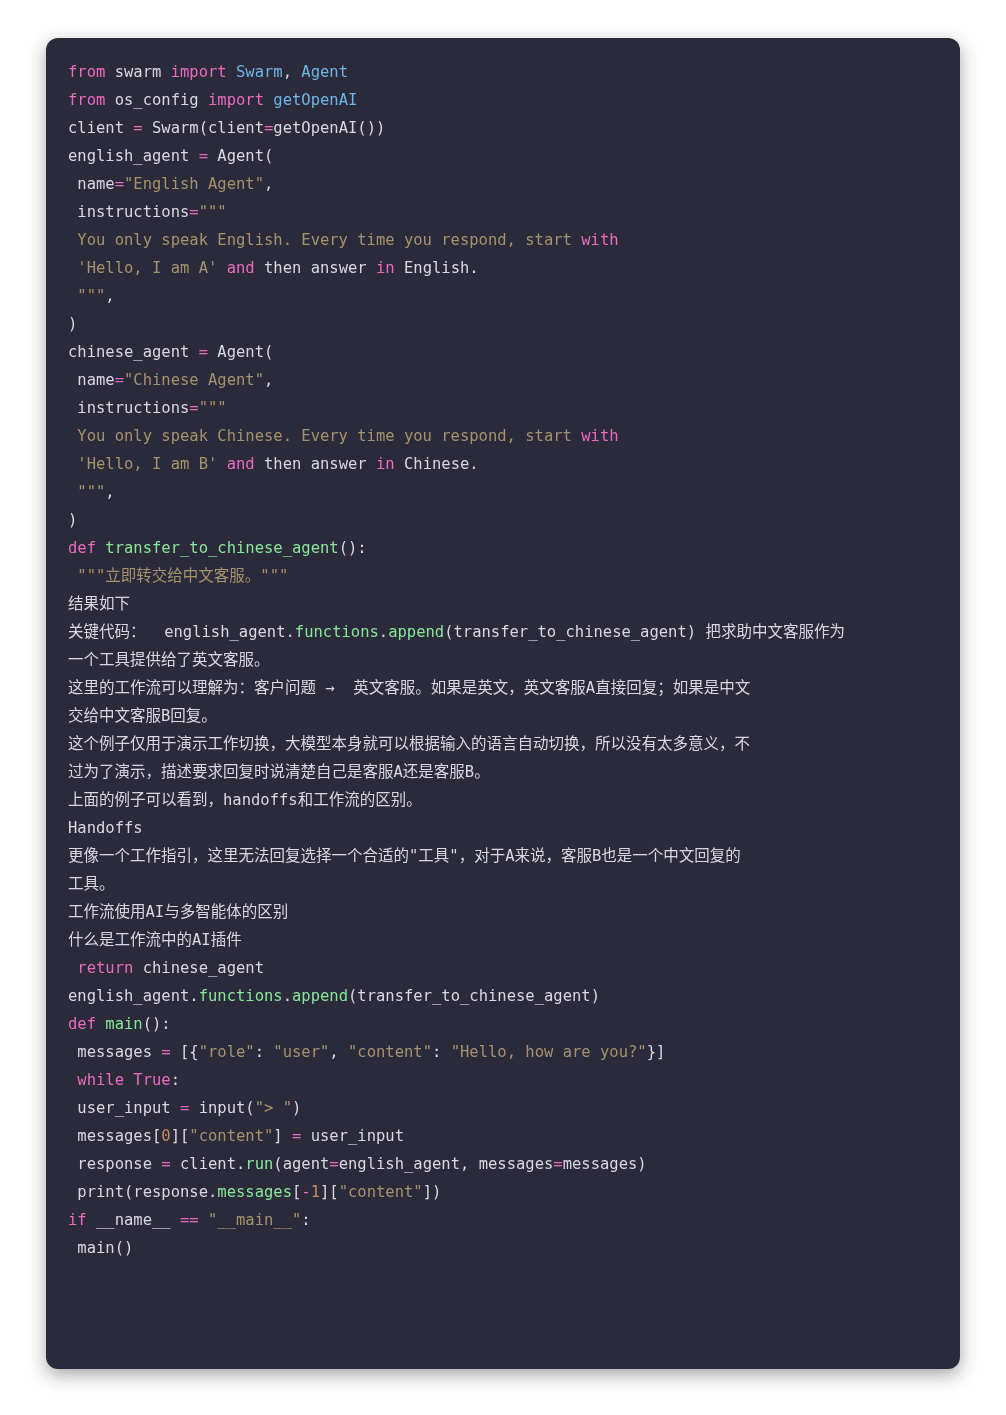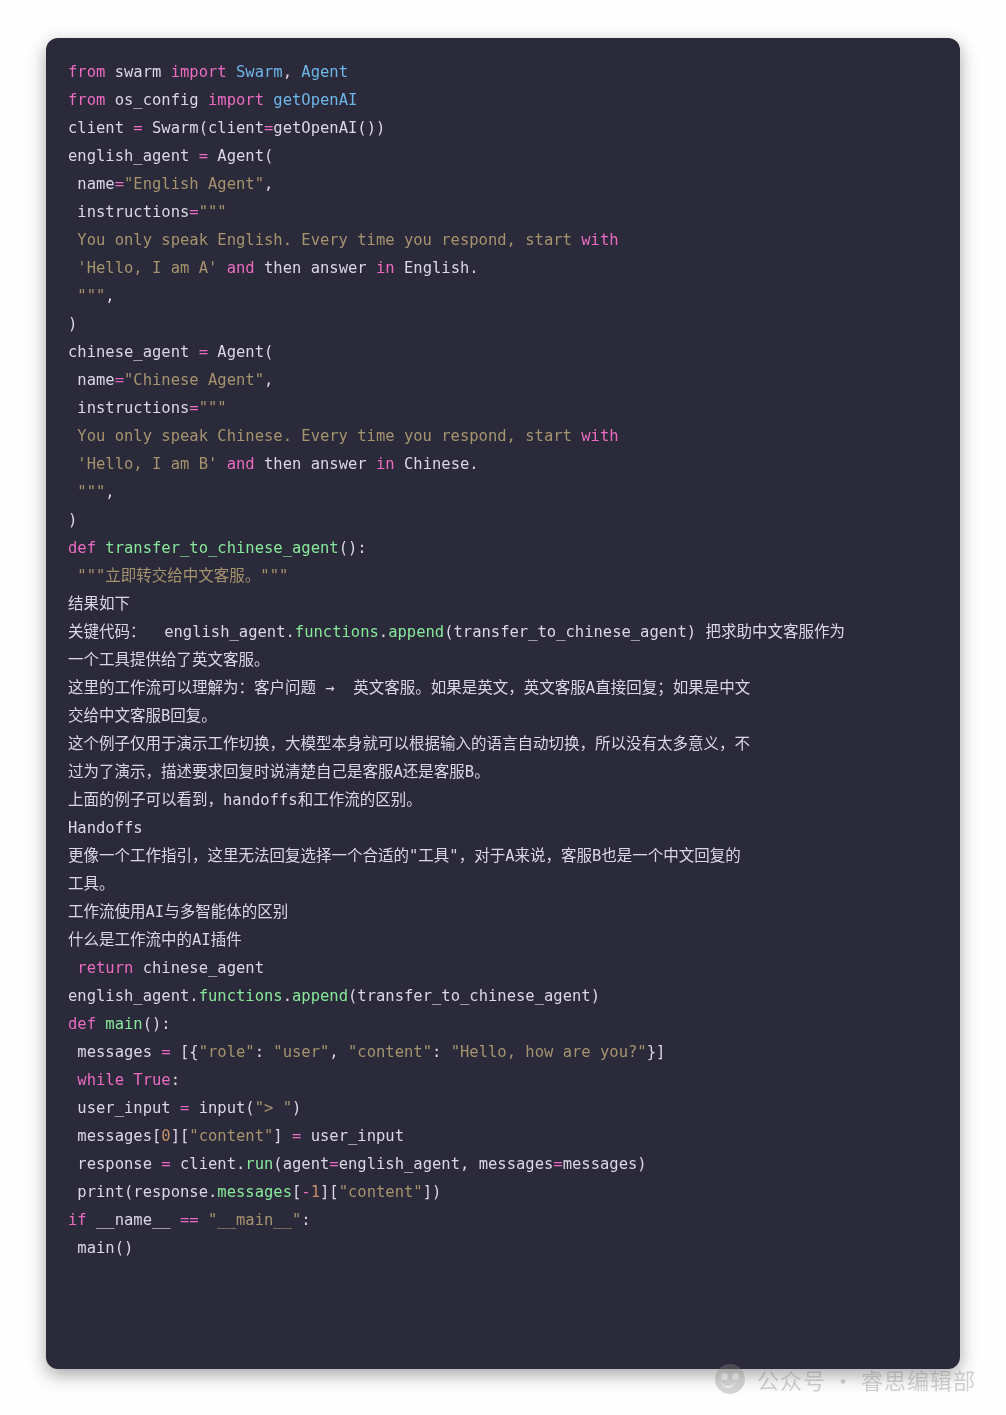--- a/index.html
+++ b/index.html
@@ -99,23 +99,13 @@
   }
 </style>
 </head>
 <body>
 
 <div class="page">
   <div class="code-card">
     <div class="code" id="code"><div><span class="kw">from</span><span class="wh"> swarm </span><span class="kw">import</span><span class="wh"> </span><span class="nm">Swarm</span><span class="wh">, </span><span class="nm">Agent</span></div><div><span class="kw">from</span><span class="wh"> os_config </span><span class="kw">import</span><span class="wh"> </span><span class="nm">getOpenAI</span></div><div><span class="wh">client </span><span class="op">=</span><span class="wh"> Swarm(client</span><span class="op">=</span><span class="wh">getOpenAI())</span></div><div><span class="wh">english_agent </span><span class="op">=</span><span class="wh"> Agent(</span></div><div><span class="wh"> name</span><span class="op">=</span><span class="st">"English Agent"</span><span class="wh">,</span></div><div><span class="wh"> instructions</span><span class="op">=</span><span class="st">"""</span></div><div><span class="st"> You only speak English. Every time you respond, start </span><span class="kw">with</span></div><div><span class="st"> 'Hello, I am A'</span><span class="wh"> </span><span class="kw">and</span><span class="wh"> then answer </span><span class="kw">in</span><span class="wh"> English.</span></div><div><span class="st"> """</span><span class="wh">,</span></div><div><span class="wh">)</span></div><div><span class="wh">chinese_agent </span><span class="op">=</span><span class="wh"> Agent(</span></div><div><span class="wh"> name</span><span class="op">=</span><span class="st">"Chinese Agent"</span><span class="wh">,</span></div><div><span class="wh"> instructions</span><span class="op">=</span><span class="st">"""</span></div><div><span class="st"> You only speak Chinese. Every time you respond, start </span><span class="kw">with</span></div><div><span class="st"> 'Hello, I am B'</span><span class="wh"> </span><span class="kw">and</span><span class="wh"> then answer </span><span class="kw">in</span><span class="wh"> Chinese.</span></div><div><span class="st"> """</span><span class="wh">,</span></div><div><span class="wh">)</span></div><div><span class="kw">def</span><span class="wh"> </span><span class="fn">transfer_to_chinese_agent</span><span class="wh">():</span></div><div><span class="st"> """立即转交给中文客服。"""</span></div><div><span class="wh">结果如下</span></div><div><span class="wh">关键代码：  english_agent.</span><span class="fn">functions</span><span class="wh">.</span><span class="fn">append</span><span class="wh">(transfer_to_chinese_agent) 把求助中文客服作为</span></div><div><span class="wh">一个工具提供给了英文客服。</span></div><div><span class="wh">这里的工作流可以理解为：客户问题 →  英文客服。如果是英文，英文客服A直接回复；如果是中文</span></div><div><span class="wh">交给中文客服B回复。</span></div><div><span class="wh">这个例子仅用于演示工作切换，大模型本身就可以根据输入的语言自动切换，所以没有太多意义，不</span></div><div><span class="wh">过为了演示，描述要求回复时说清楚自己是客服A还是客服B。</span></div><div><span class="wh">上面的例子可以看到，handoffs和工作流的区别。</span></div><div><span class="wh">Handoffs</span></div><div><span class="wh">更像一个工作指引，这里无法回复选择一个合适的"工具"，对于A来说，客服B也是一个中文回复的</span></div><div><span class="wh">工具。</span></div><div><span class="wh">工作流使用AI与多智能体的区别</span></div><div><span class="wh">什么是工作流中的AI插件</span></div><div><span class="wh"> </span><span class="kw">return</span><span class="wh"> chinese_agent</span></div><div><span class="wh">english_agent.</span><span class="fn">functions</span><span class="wh">.</span><span class="fn">append</span><span class="wh">(transfer_to_chinese_agent)</span></div><div><span class="kw">def</span><span class="wh"> </span><span class="fn">main</span><span class="wh">():</span></div><div><span class="wh"> messages </span><span class="op">=</span><span class="wh"> [{</span><span class="st">"role"</span><span class="wh">: </span><span class="st">"user"</span><span class="wh">, </span><span class="st">"content"</span><span class="wh">: </span><span class="st">"Hello, how are you?"</span><span class="wh">}]</span></div><div><span class="wh"> </span><span class="kw">while</span><span class="wh"> </span><span class="kw">True</span><span class="wh">:</span></div><div><span class="wh"> user_input </span><span class="op">=</span><span class="wh"> input(</span><span class="st">"&gt; "</span><span class="wh">)</span></div><div><span class="wh"> messages[</span><span class="nu">0</span><span class="wh">][</span><span class="st">"content"</span><span class="wh">] </span><span class="op">=</span><span class="wh"> user_input</span></div><div><span class="wh"> response </span><span class="op">=</span><span class="wh"> client.</span><span class="fn">run</span><span class="wh">(agent</span><span class="op">=</span><span class="wh">english_agent, messages</span><span class="op">=</span><span class="wh">messages)</span></div><div><span class="wh"> print(response.</span><span class="fn">messages</span><span class="wh">[</span><span class="op">-</span><span class="nu">1</span><span class="wh">][</span><span class="st">"content"</span><span class="wh">])</span></div><div><span class="kw">if</span><span class="wh"> __name__ </span><span class="op">==</span><span class="wh"> </span><span class="st">"__main__"</span><span class="wh">:</span></div><div><span class="wh"> main()</span></div></div>
   </div>
 
-  <div class="watermark">
-    <div class="circle">
-        <div class="smile"></div>
-      </div>
-    <span class="txt">
-      <span>公众号</span>
-      <span>·</span>
-      <span>睿思编辑部</span>
-    </span>
-  </div>
 </div>
 
 </body></html>

